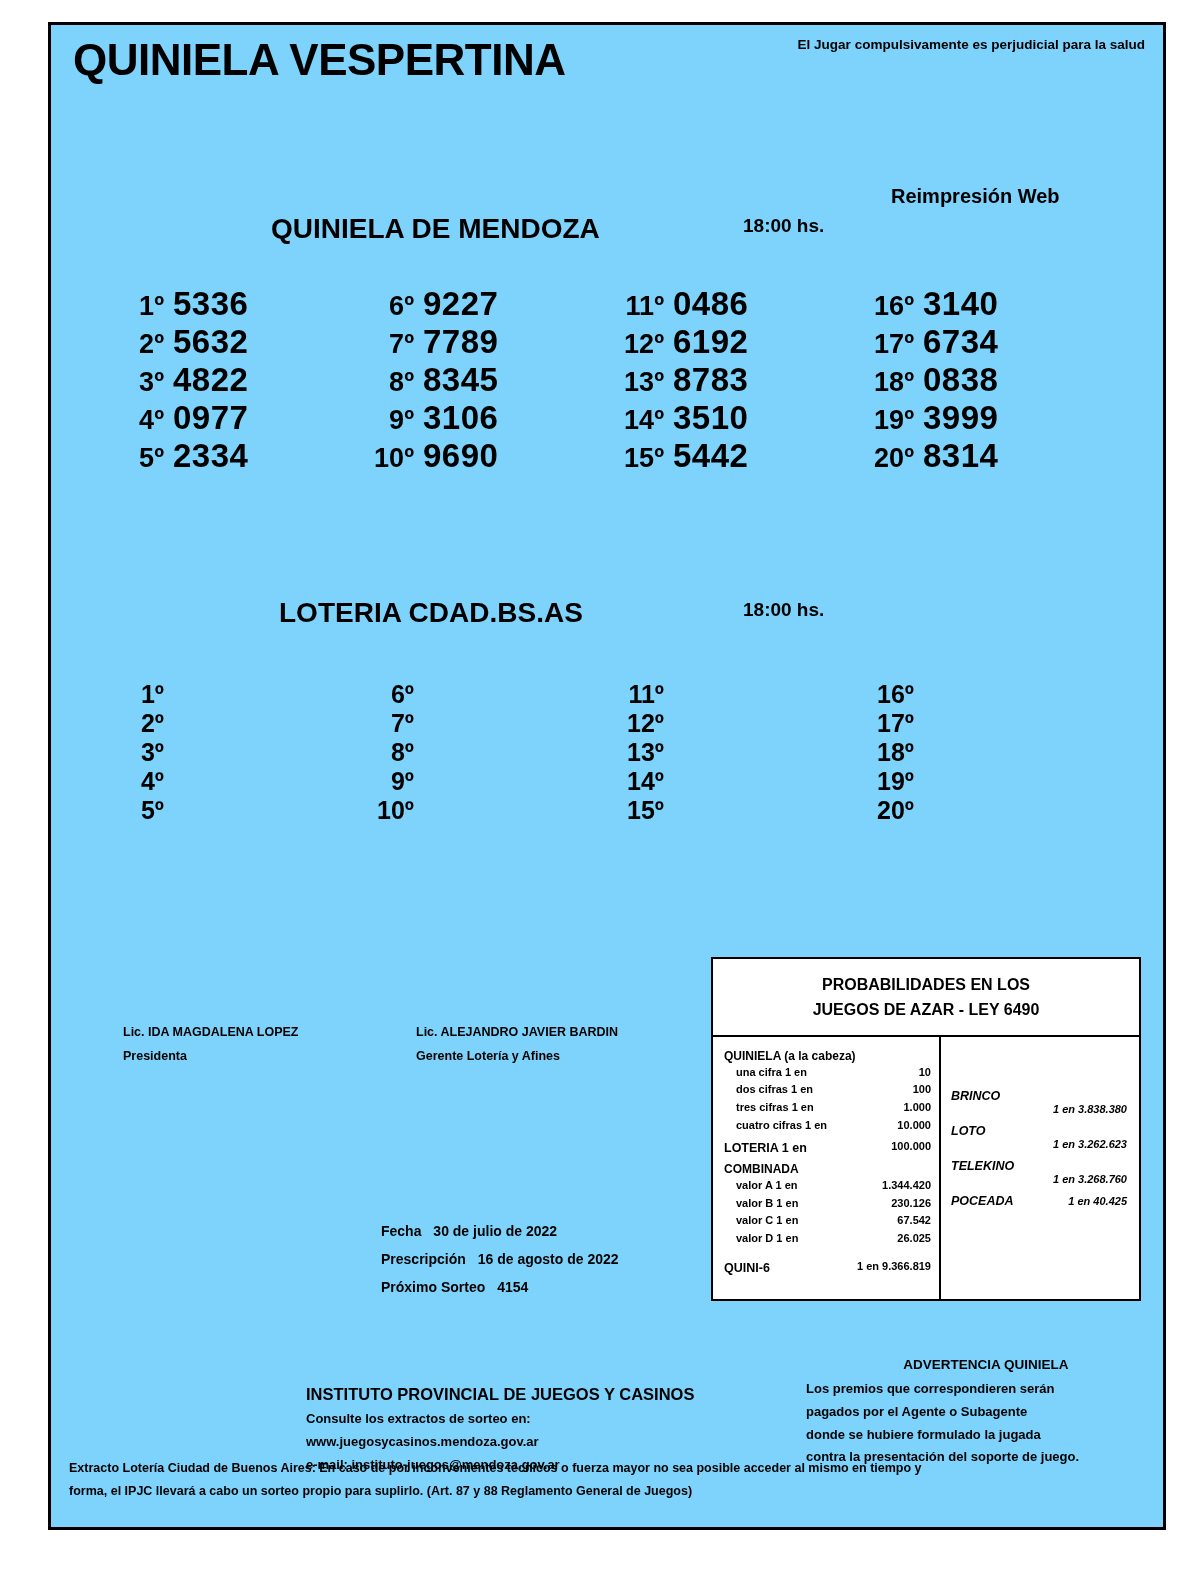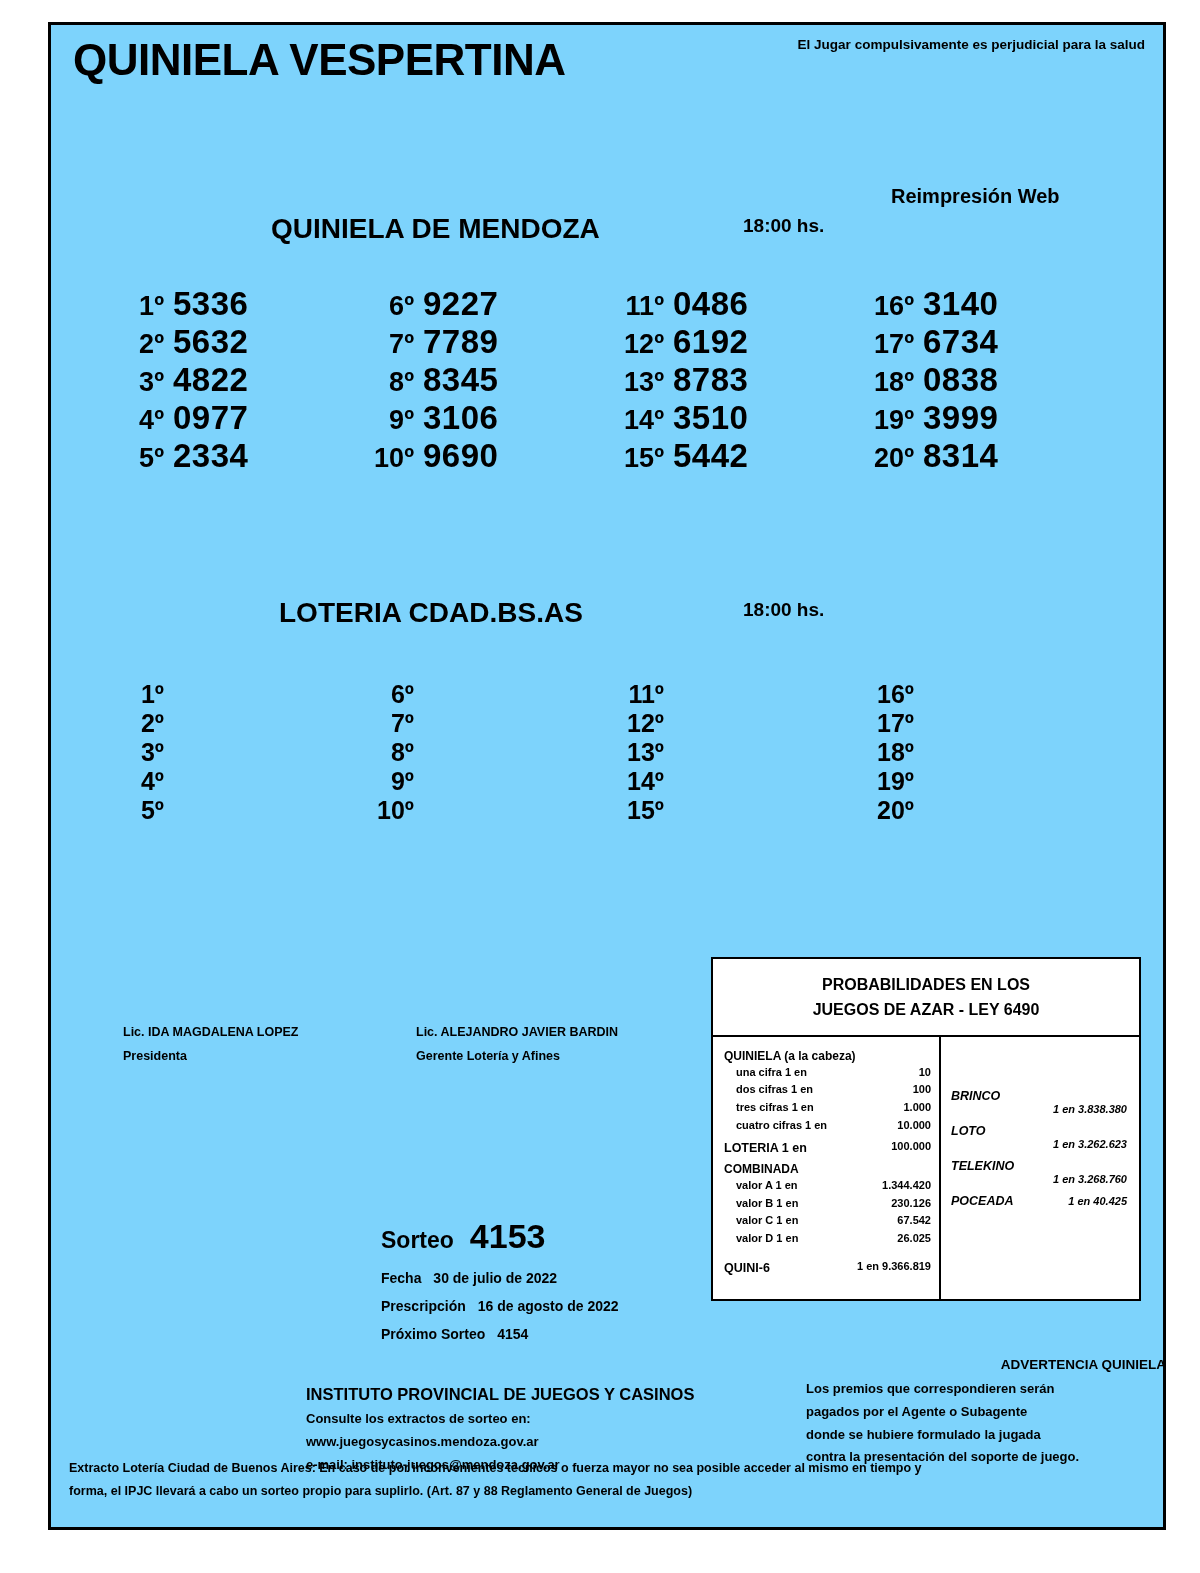--- a/index.html
+++ b/index.html
@@ -226,21 +226,21 @@
   
   .advertencia {
     position: absolute;
     left: 755px;
     top: 1332px;
     width: 360px;
   }
   .adv-title {
     font-size: 13.5px;
     font-weight: bold;
-    text-align: right;
+    text-align: center;
     margin-bottom: 6px;
   }
   .adv-line {
     font-size: 13px;
     font-weight: bold;
     line-height: 1.75;
     white-space: nowrap;
   }
 
   
@@ -544,24 +544,20 @@
           <div class="rgame inline-row">
             <div class="gname">POCEADA</div>
             <div class="godds">1 en 40.425</div>
           </div>
         </div>
 
     </div>
   </div>
 
   <div class="sorteo-block">
-    <div class="sorteo-top">
-      <span class="sorteo-label">Sorteo</span>
-      <span class="sorteo-value">4153</span>
-    </div>
     <div class="sorteo-line">
       <span class="sl-key">Fecha</span>
       <span>30 de julio de 2022</span>
     </div>
     <div class="sorteo-line">
       <span class="sl-key">Prescripción</span>
       <span>16 de agosto de 2022</span>
     </div>
     <div class="sorteo-line">
       <span class="sl-key">Próximo Sorteo</span>

